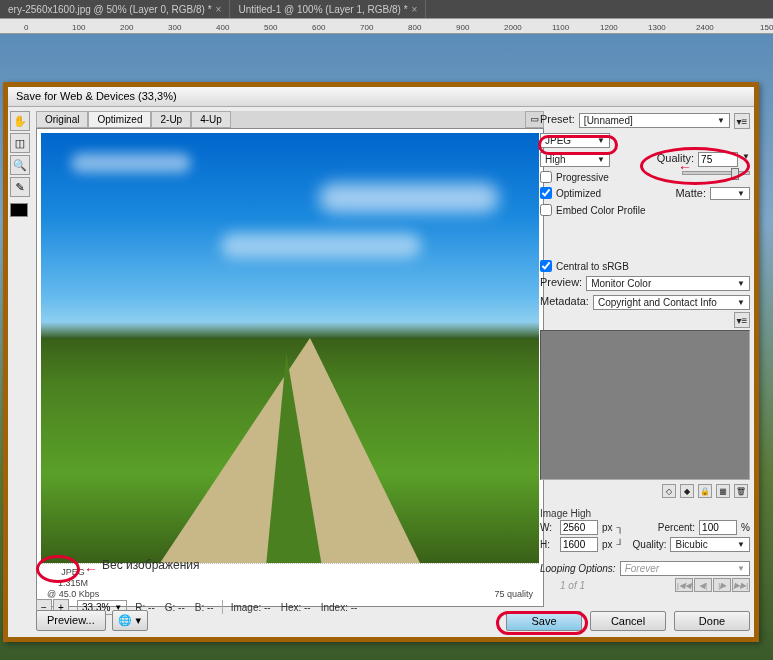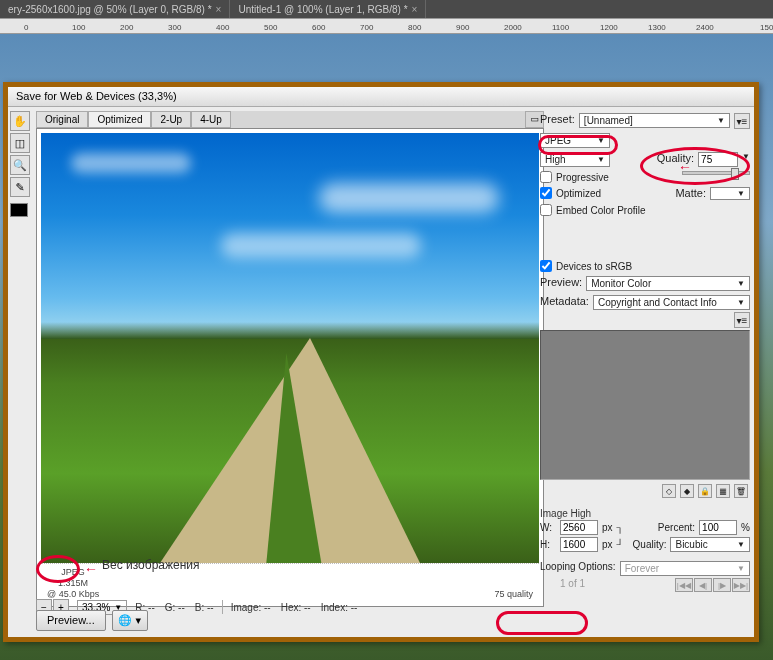--- a/index.html
+++ b/index.html
@@ -77,21 +77,21 @@
 .ct-icon { width: 14px; height: 14px; border: 1px solid #999; background: #e4e4e4; font-size: 8px; display: flex; align-items: center; justify-content: center; }
 
 
 .img-size { margin-top: 4px; font-size: 10px; }
 .img-size-row { display: flex; align-items: center; gap: 4px; padding: 1px 0; }
 .img-size-row .lbl { width: 16px; }
 .img-size-row input { width: 38px; border: 1px solid #888; font-size: 10px; padding: 1px 2px; }
 
 
 .anim { margin-top: 8px; font-size: 10px; }
-.anim-ctrl { display: flex; align-items: flex-start; gap: 4px; margin-top: 2px; }
+.anim-ctrl { display: flex; align-items: center; gap: 4px; margin-top: 2px; font-style: italic; }
 .anim-btns { display: flex; gap: 1px; margin-left: auto; }
 .anim-btn { width: 18px; height: 14px; border: 1px solid #999; background: #e0e0e0; font-size: 8px; display: flex; align-items: center; justify-content: center; color: #999; }
 
 
 .main-btns { position: absolute; right: 4px; bottom: 6px; display: flex; gap: 8px; }
 .main-btn { width: 76px; background: linear-gradient(to bottom, #f4f4f4, #d8d8d8); border: 1px solid #888; padding: 3px 0; font-size: 11px; text-align: center; border-radius: 2px; }
 .main-btn.save { background: linear-gradient(to bottom, #cce8f8, #88c8e8); }
 
 
 .red-circle { position: absolute; border: 3px solid #e00030; border-radius: 50%; pointer-events: none; }
@@ -256,21 +256,21 @@
           <input type="checkbox" style="">
           <span>Embed Color Profile</span>
         </label>
     </div>
 
     <div style="height:40px"></div>
 
     <div class="rp-row">
       <label class="rp-check">
           <input type="checkbox" checked="" style="">
-          <span>Devices to sRGB</span>
+          <span>Central to sRGB</span>
         </label>
     </div>
     <div class="rp-row">
       <span class="rp-label">Preview:</span>
       <div class="rp-select">
           <span>Monitor Color</span>
           <span class="dropdown-arrow">▼</span>
         </div>
     </div>
     <div class="rp-row">
@@ -330,20 +330,25 @@
         <div class="anim-btns">
           <div class="anim-btn">|◀◀</div>
           <div class="anim-btn">◀|</div>
           <div class="anim-btn">|▶</div>
           <div class="anim-btn">▶▶|</div>
         </div>
       </div>
     </div>
   </div>
 
+  <div class="main-btns">
+    <div class="main-btn save">Save</div>
+    <div class="main-btn">Cancel</div>
+    <div class="main-btn">Done</div>
+  </div>
 
   <div class="red-circle" style="left:28px; top:468px; width:44px; height:28px;"></div>
   <div class="red-arrow" style="left:76px; top:472px;">←</div>
   <span style="position:absolute;left:94px;top:471px;font-size:12px;color:#333;">Вес изображения</span>
 
   <div class="red-circle" style="right:136px; top:48px; width:80px; height:20px; border-radius:12px;"></div>
   <div class="red-circle" style="right:4px; top:60px; width:110px; height:38px;"></div>
   <div class="red-arrow" style="right:62px; top:70px;">←</div>
   <div class="red-circle" style="left:488px; bottom:2px; width:92px; height:24px; border-radius:14px;"></div>
 </div>

